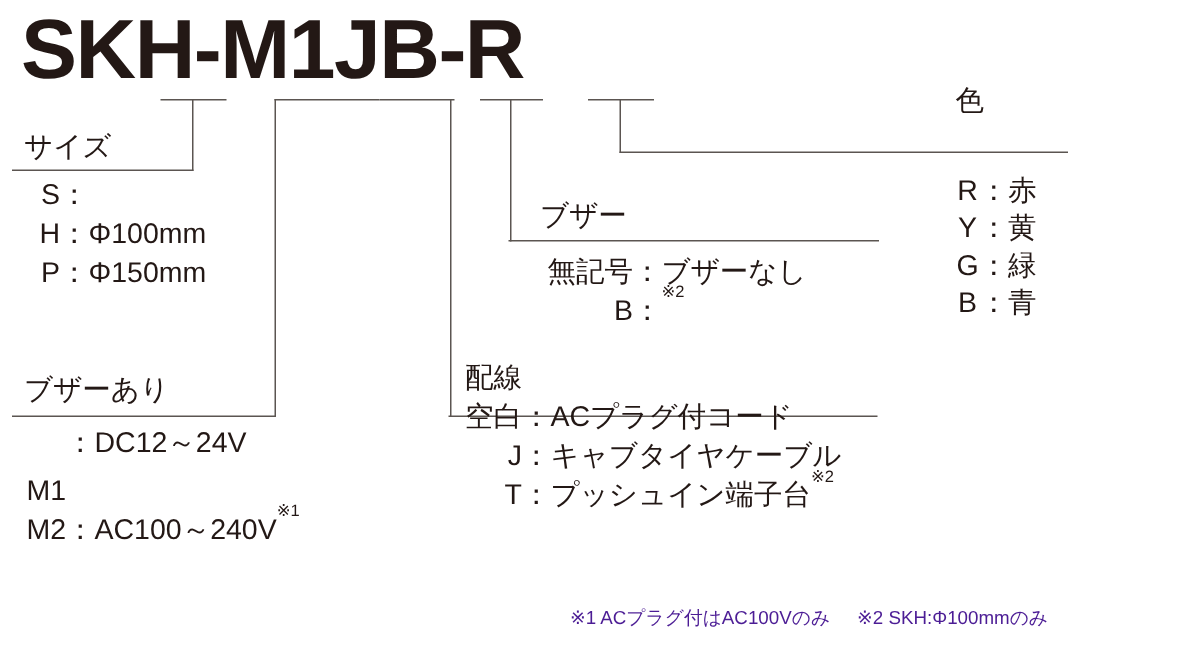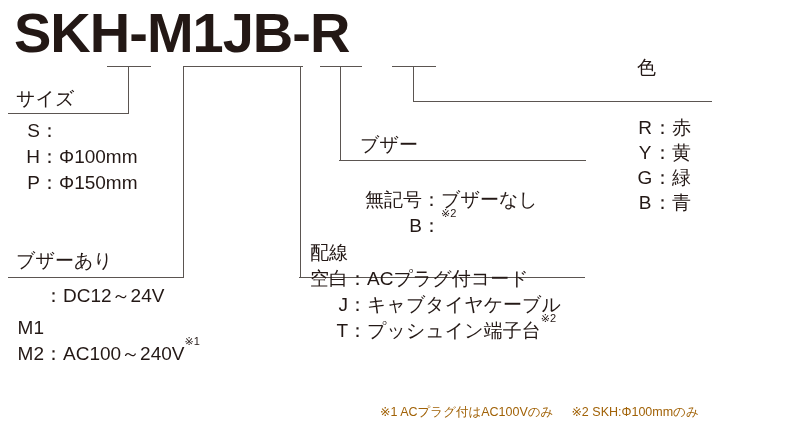--- a/index.html
+++ b/index.html
@@ -60,21 +60,21 @@
   }
   .color-list .row{display:flex;}
   .color-list .opt-key{width:16px;text-align:center;}
 
   
   .footnotes{
     position:absolute;
     font-size:12.5px;
     line-height:16px;
     white-space:nowrap;
-    color:#a16207;
+    color:#4c1d95;
   }
   .footnotes .fn{display:inline-block;}
   .fn-gap{display:inline-block;width:18px;}
 </style>
 </head>
 <body>
 
 <div id="stage">
 
   <div class="model-number">SKH-M1JB-R</div>
@@ -146,21 +146,21 @@
     </div>
     <div class="row">
       <span class="opt-key" style="width:40px;">T</span>
         <span class="opt-sep">：</span>
         <span>プッシュイン端子台</span>
         <sup class="note">※2</sup>
     </div>
   </div>
 
   <div class="heading" style="left:360px;top:134px;">ブザー</div>
-  <div class="options align-colon" style="left:362px;top:187px;">
+  <div class="options align-colon" style="left:362px;top:169px;">
     <div class="row">
       <span class="opt-key" style="width:60px;">無記号</span>
         <span class="opt-sep">：</span>
         <span>ブザーなし</span>
     </div>
     <div class="row">
       <span class="opt-key" style="width:60px;">B</span>
         <span class="opt-sep">：</span>
         <sup class="note">※2</sup>
     </div>

